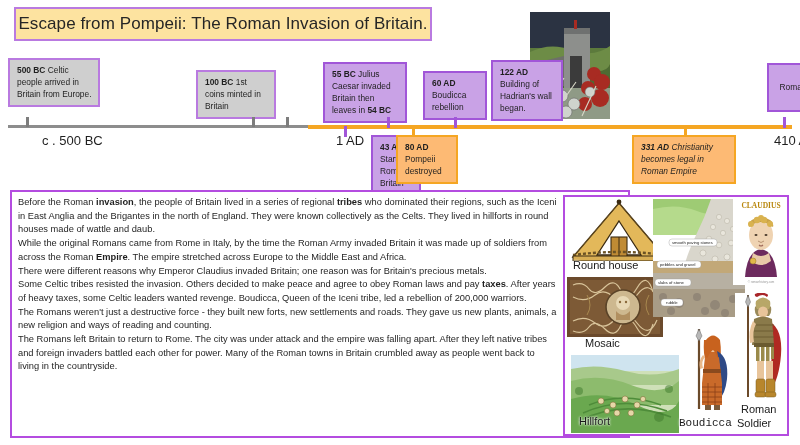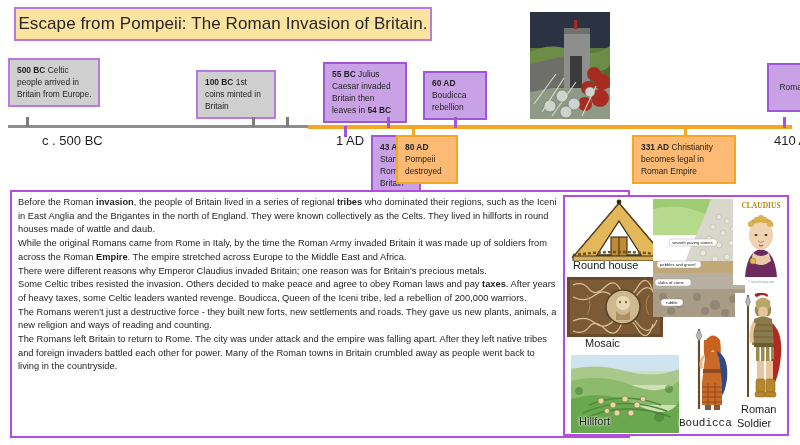--- a/index.html
+++ b/index.html
@@ -149,38 +149,41 @@
   <div class="evt purple" style="left:282px; top:62px; width:84px;">
     <b>55 BC</b><span> Julius Caesar invaded Britain then leaves in </span><b>54 BC</b>
   </div>
   <div class="stem grey" style="left:286px; top:117px; height:10px;"></div>
 
   <div class="evt purple" style="left:382px; top:71px; width:64px;">
     <b>60 AD</b><span> Boudicca rebellion</span>
   </div>
   <div class="stem purple" style="left:387px; top:117px; height:11px;"></div>
 
+  <div class="evt purple" style="left:450px; top:60px; width:72px;">
+    <b>122 AD</b><span> Building of Hadrian's wall began.</span>
+  </div>
   <div class="stem purple" style="left:454px; top:117px; height:11px;"></div>
 
   <div class="evt purple" style="left:726px; top:63px; width:74px;text-align:right;">
     <b>410 AD</b><span> Romans leave Britain</span>
   </div>
   <div class="stem purple" style="left:783px; top:117px; height:11px;"></div>
 
   <div class="evt purple" style="left:330px; top:135px; width:50px;">
     <b>43 AD</b><span> Start of Roman Britain</span>
   </div>
   <div class="stem purple" style="left:344px; top:126px; height:11px;"></div>
 
   <div class="evt orange" style="left:396px; top:135px; width:62px;">
     <b>80 AD</b><span> Pompeii destroyed</span>
   </div>
   <div class="stem orange" style="left:412px; top:126px; height:11px;"></div>
 
-  <div class="evt orange" style="left:632px; top:135px; width:104px;">
+  <div class="evt orange" style="left:632px; top:135px; width:104px;font-style:italic;">
     <b>331 AD</b><span> Christianity becomes legal in Roman Empire</span>
   </div>
   <div class="stem orange" style="left:684px; top:126px; height:11px;"></div>
 
   <div class="axis-label" style="left:6px; top:133px;">c . 500 BC</div>
   <div class="axis-label" style="left:300px; top:133px;">1 AD</div>
   <div class="axis-label" style="left:738px; top:133px;">410 AD</div>
 
 
   <div class="body-panel">

